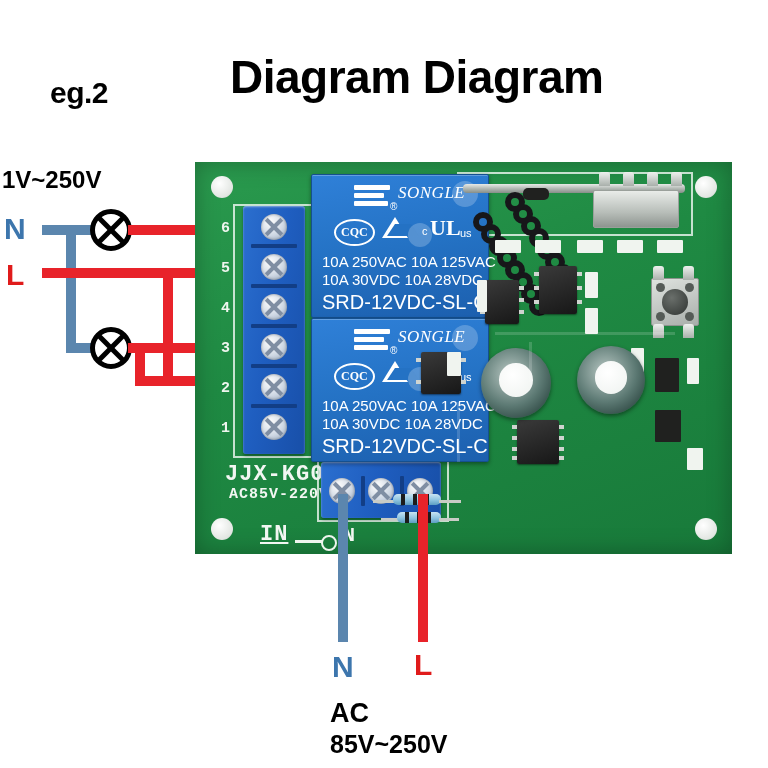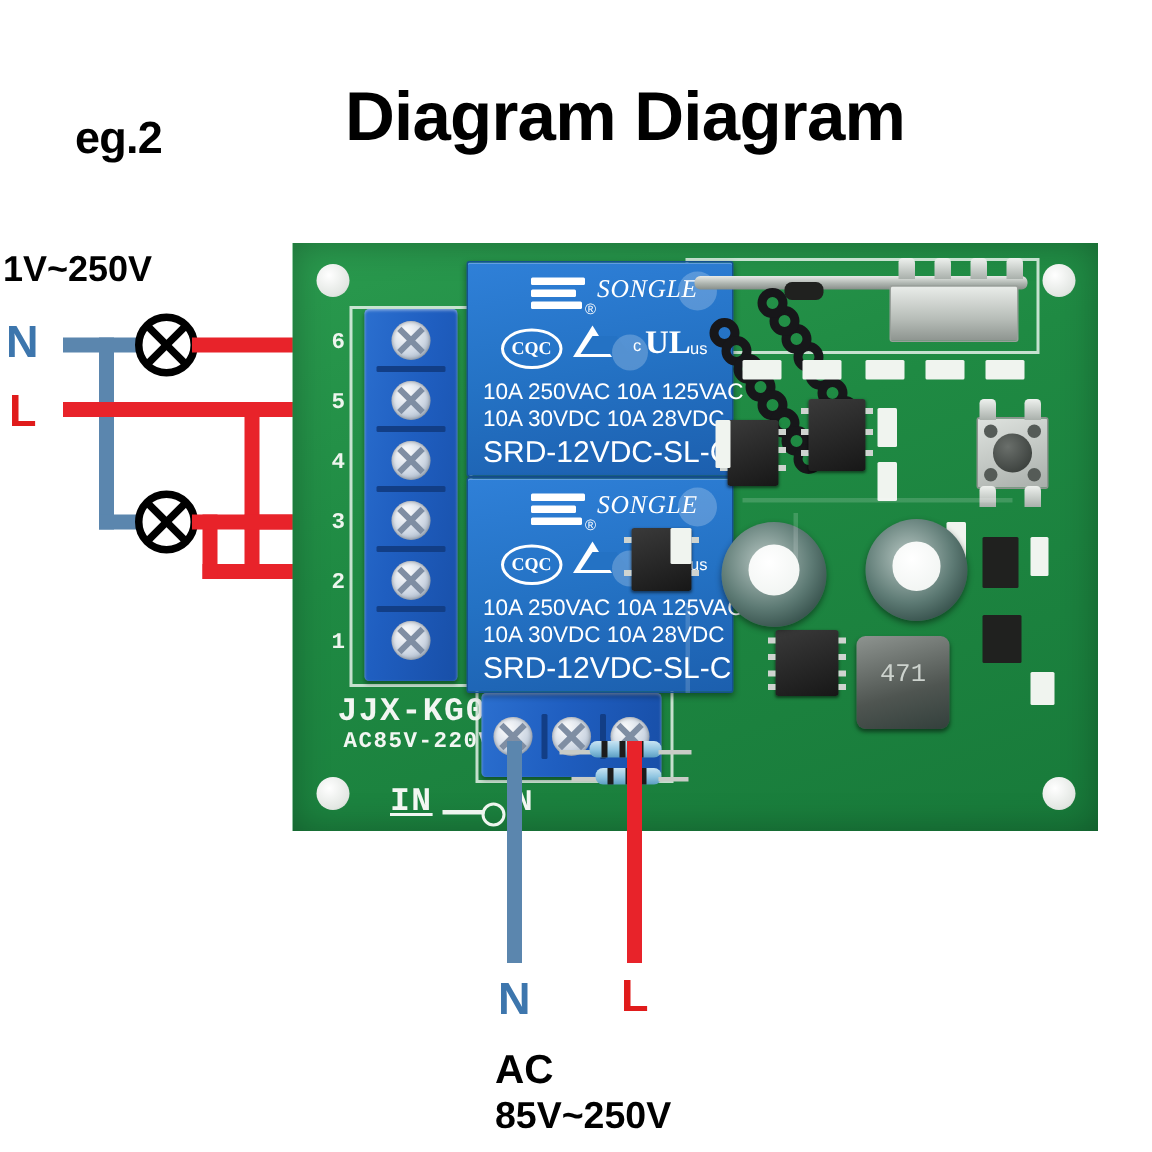--- a/index.html
+++ b/index.html
@@ -344,23 +344,20 @@
   <div class="ic" style="left:226px;top:190px;width:40px;height:42px;">
     <u style="left:-5px;top:6px;"></u>
       <u style="left:-5px;top:28px;"></u>
     <u style="left:40px;top:6px;"></u>
       <u style="left:40px;top:28px;"></u>
   </div>
 
   <div class="cap" style="left:286px;top:186px;width:70px;height:70px;"></div>
   <div class="cap" style="left:382px;top:184px;width:68px;height:68px;"></div>
 
-  <div class="ind" style="left:376px;top:262px;width:62px;height:62px;">
-    <span>471</span>
-  </div>
 
   <div class="lead" style="left:178px;top:338px;width:22px;"></div>
   <div class="res" style="left:198px;top:332px;width:48px;">
     <u style="left:8px;"></u>
       <u style="left:20px;"></u>
       <u style="left:32px;"></u>
   </div>
   <div class="lead" style="left:244px;top:338px;width:22px;"></div>
   <div class="lead" style="left:186px;top:356px;width:18px;"></div>
   <div class="res" style="left:202px;top:350px;width:44px;">

